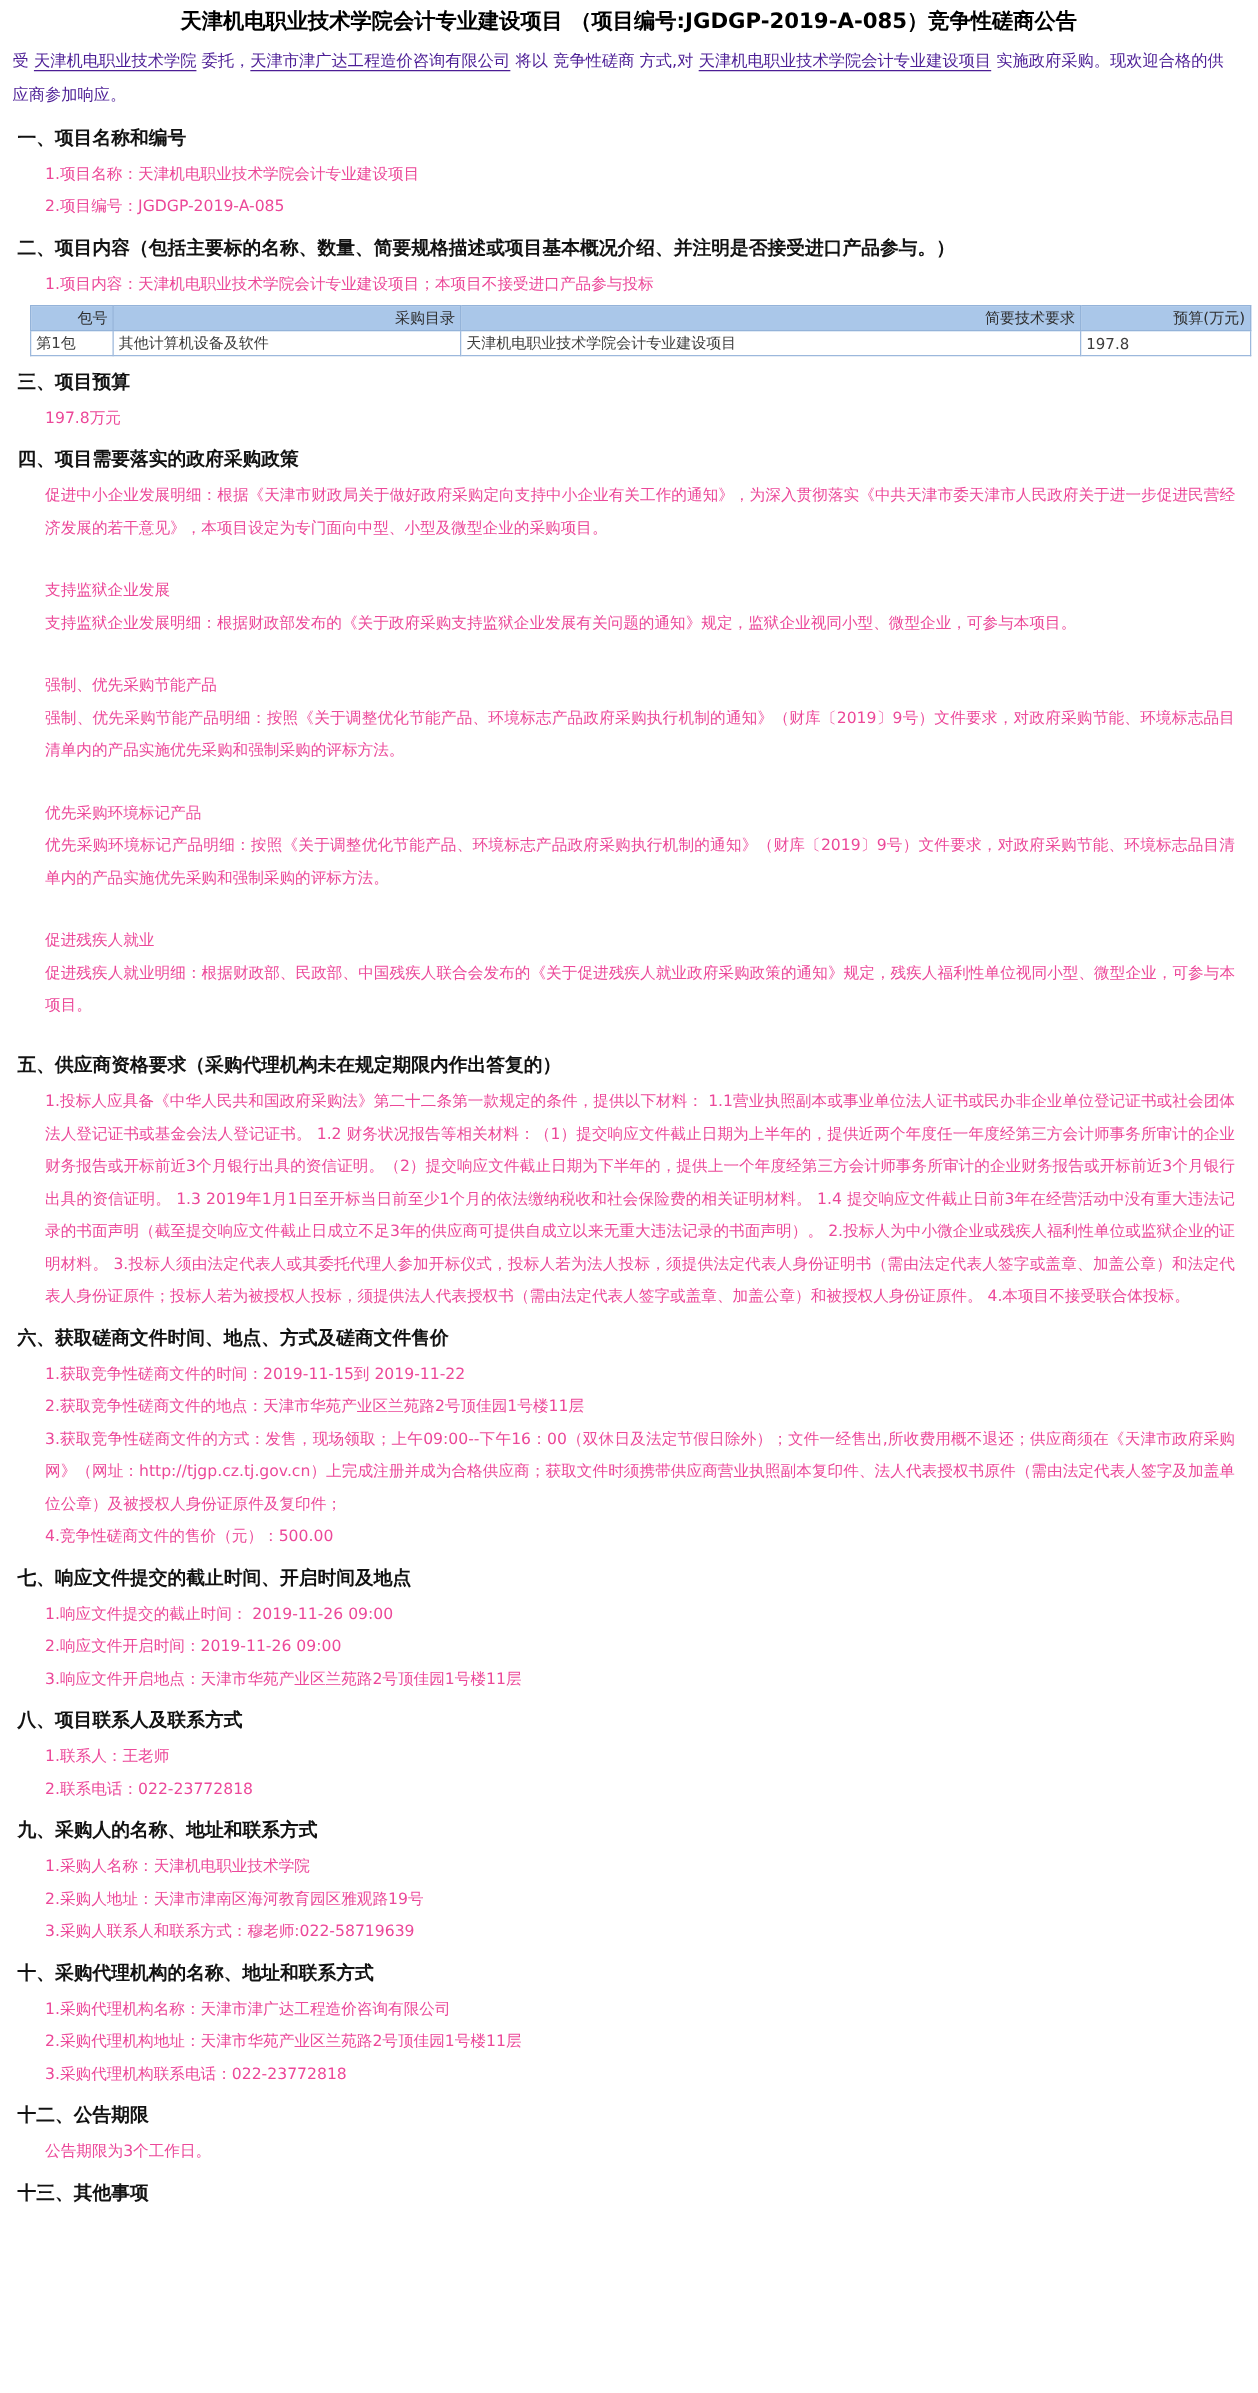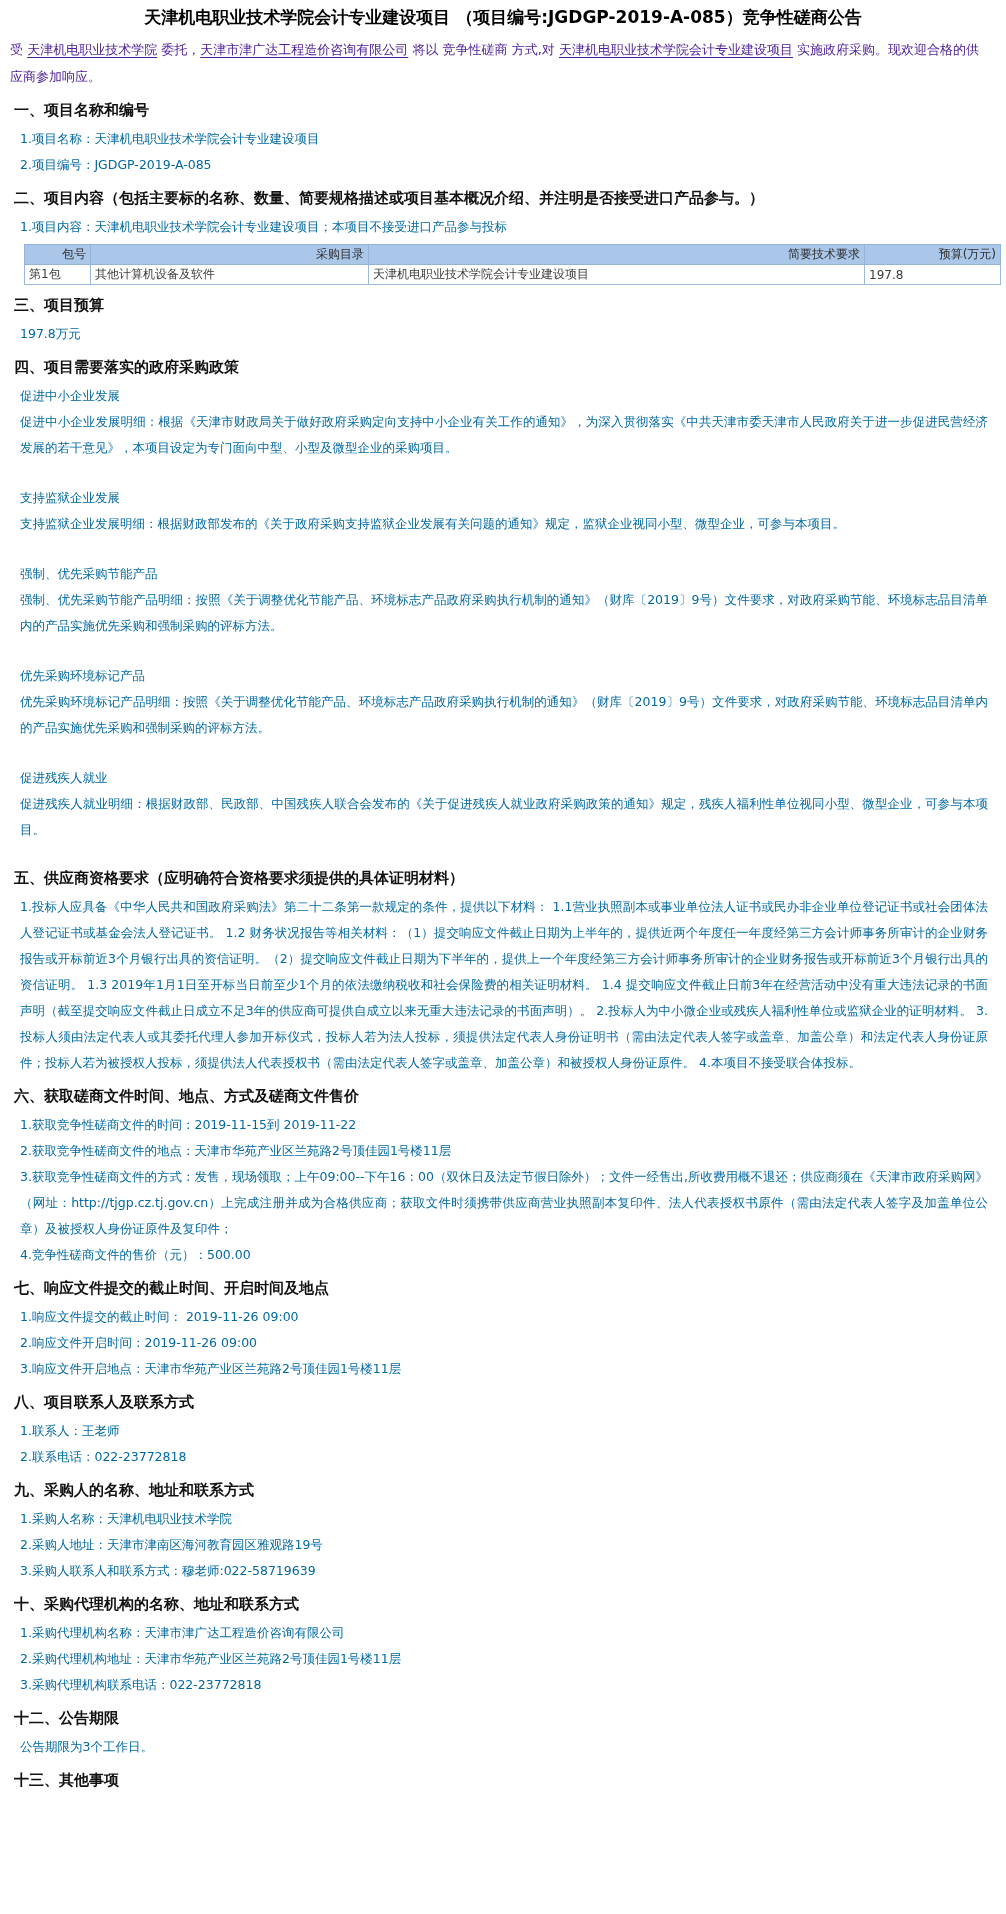--- a/index.html
+++ b/index.html
@@ -33,25 +33,25 @@
   .intro .u { text-decoration: underline; text-underline-offset: 3px; }
   .section { margin: 0; }
   .heading {
     font-size: 15px;
     font-weight: bold;
     color: #121212;
     line-height: 23px;
     margin: 9px 0 4px 8px;
   }
   .item {
-    margin-left: 14px;
+    margin-left: 30px;
     margin-right: 12px;
     font-size: 12.5px;
     line-height: 26px;
-    color: #0369a1;
+    color: #ec4899;
     text-align: justify;
   }
   .item.gap { margin-bottom: 24px; }
   table.pkg-table {
     border-collapse: collapse;
     margin: 4px 0 4px 18px;
     width: 976px;
     table-layout: fixed;
     font-size: 12px;
   }
@@ -111,33 +111,32 @@
             </tr>
           </tbody>
         </table>
       </div>
       <div class="section">
         <div class="heading">三、项目预算</div>
         <div class="item">197.8万元</div>
       </div>
       <div class="section">
         <div class="heading">四、项目需要落实的政府采购政策</div>
-        <div class="item">促进中小企业发展</div>
         <div class="item gap">促进中小企业发展明细：根据《天津市财政局关于做好政府采购定向支持中小企业有关工作的通知》，为深入贯彻落实《中共天津市委天津市人民政府关于进一步促进民营经济发展的若干意见》，本项目设定为专门面向中型、小型及微型企业的采购项目。</div>
         <div class="item">支持监狱企业发展</div>
         <div class="item gap">支持监狱企业发展明细：根据财政部发布的《关于政府采购支持监狱企业发展有关问题的通知》规定，监狱企业视同小型、微型企业，可参与本项目。</div>
         <div class="item">强制、优先采购节能产品</div>
         <div class="item gap">强制、优先采购节能产品明细：按照《关于调整优化节能产品、环境标志产品政府采购执行机制的通知》（财库〔2019〕9号）文件要求，对政府采购节能、环境标志品目清单内的产品实施优先采购和强制采购的评标方法。</div>
         <div class="item">优先采购环境标记产品</div>
         <div class="item gap">优先采购环境标记产品明细：按照《关于调整优化节能产品、环境标志产品政府采购执行机制的通知》（财库〔2019〕9号）文件要求，对政府采购节能、环境标志品目清单内的产品实施优先采购和强制采购的评标方法。</div>
         <div class="item">促进残疾人就业</div>
         <div class="item gap">促进残疾人就业明细：根据财政部、民政部、中国残疾人联合会发布的《关于促进残疾人就业政府采购政策的通知》规定，残疾人福利性单位视同小型、微型企业，可参与本项目。</div>
       </div>
       <div class="section">
-        <div class="heading">五、供应商资格要求（应明确符合资格要求须提供的具体证明材料）</div>
+        <div class="heading">五、供应商资格要求（采购代理机构未在规定期限内作出答复的）</div>
         <div class="item">1.投标人应具备《中华人民共和国政府采购法》第二十二条第一款规定的条件，提供以下材料： 1.1营业执照副本或事业单位法人证书或民办非企业单位登记证书或社会团体法人登记证书或基金会法人登记证书。 1.2 财务状况报告等相关材料：（1）提交响应文件截止日期为上半年的，提供近两个年度任一年度经第三方会计师事务所审计的企业财务报告或开标前近3个月银行出具的资信证明。（2）提交响应文件截止日期为下半年的，提供上一个年度经第三方会计师事务所审计的企业财务报告或开标前近3个月银行出具的资信证明。 1.3 2019年1月1日至开标当日前至少1个月的依法缴纳税收和社会保险费的相关证明材料。 1.4 提交响应文件截止日前3年在经营活动中没有重大违法记录的书面声明（截至提交响应文件截止日成立不足3年的供应商可提供自成立以来无重大违法记录的书面声明）。 2.投标人为中小微企业或残疾人福利性单位或监狱企业的证明材料。 3.投标人须由法定代表人或其委托代理人参加开标仪式，投标人若为法人投标，须提供法定代表人身份证明书（需由法定代表人签字或盖章、加盖公章）和法定代表人身份证原件；投标人若为被授权人投标，须提供法人代表授权书（需由法定代表人签字或盖章、加盖公章）和被授权人身份证原件。 4.本项目不接受联合体投标。</div>
       </div>
       <div class="section">
         <div class="heading">六、获取磋商文件时间、地点、方式及磋商文件售价</div>
         <div class="item">1.获取竞争性磋商文件的时间：2019-11-15到 2019-11-22</div>
         <div class="item">2.获取竞争性磋商文件的地点：天津市华苑产业区兰苑路2号顶佳园1号楼11层</div>
         <div class="item">3.获取竞争性磋商文件的方式：发售，现场领取；上午09:00--下午16：00（双休日及法定节假日除外）；文件一经售出,所收费用概不退还；供应商须在《天津市政府采购网》（网址：http://tjgp.cz.tj.gov.cn）上完成注册并成为合格供应商；获取文件时须携带供应商营业执照副本复印件、法人代表授权书原件（需由法定代表人签字及加盖单位公章）及被授权人身份证原件及复印件；</div>
         <div class="item">4.竞争性磋商文件的售价（元）：500.00</div>
       </div>
       <div class="section">

